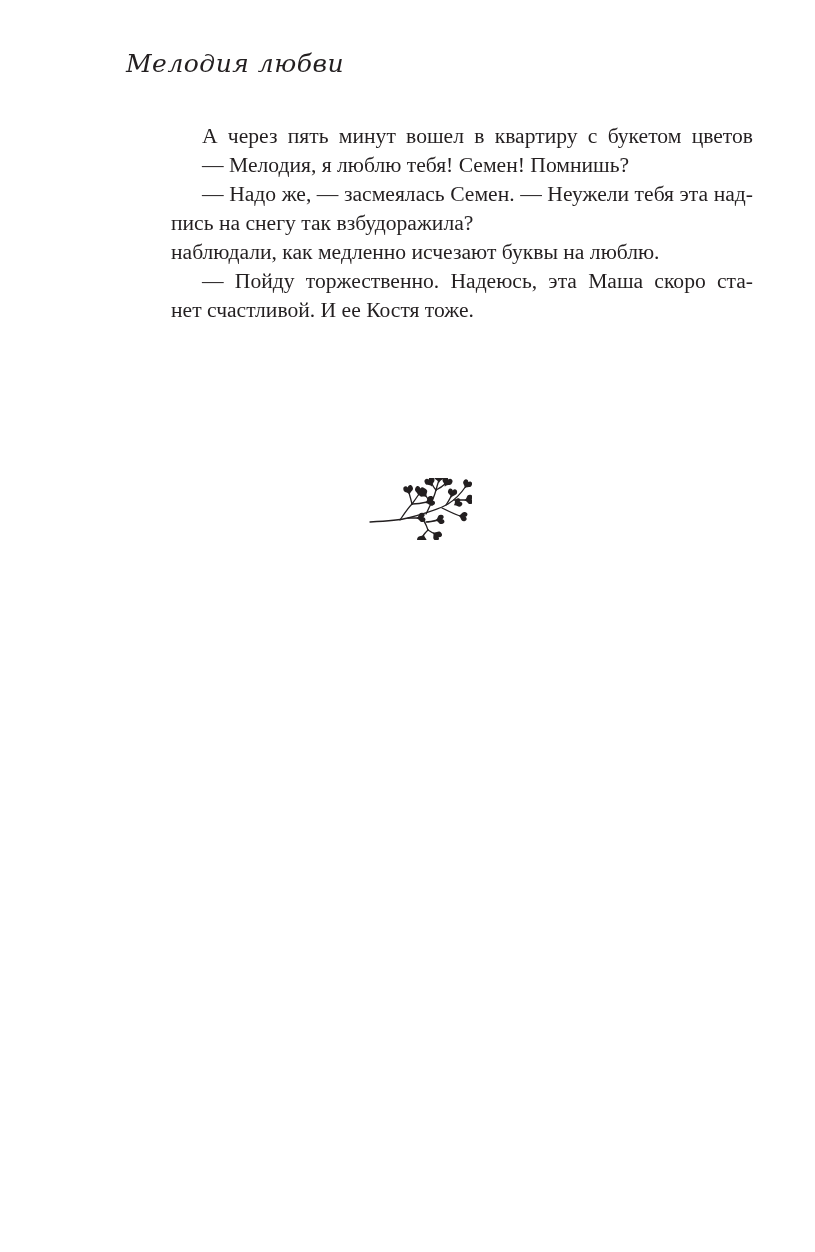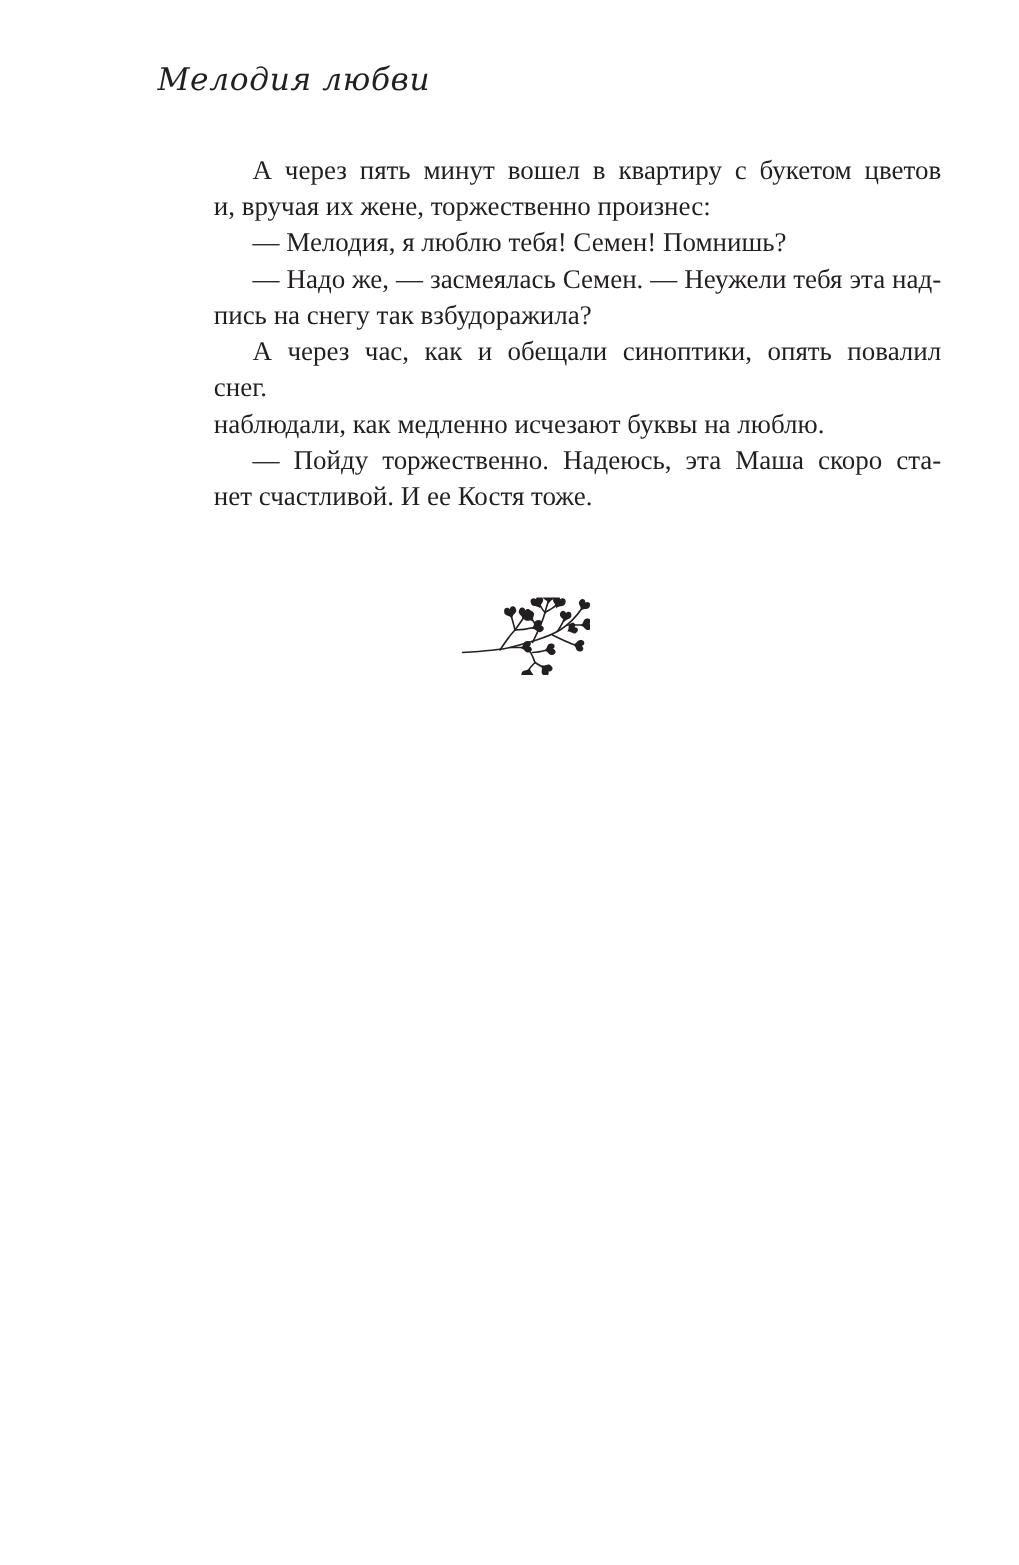--- a/index.html
+++ b/index.html
@@ -59,36 +59,31 @@
   </style>
 </head>
 <body>
 
 <div class="running-head">Мелодия любви</div>
 
 <div class="text-block">
 
   <div>
     <span class="line indent">А через пять минут вошел в квартиру с букетом цветов</span>
-    <span class="line last">и, вручая их жене, торжественно произнес:</span>
   </div>
 
   <div>
     <span class="line indent last">— Мелодия, я люблю тебя! Семен! Помнишь?</span>
   </div>
 
   <div>
     <span class="line indent">— Надо же, — засмеялась Семен. — Неужели тебя эта над-</span>
     <span class="line last">пись на снегу так взбудоражила?</span>
   </div>
 
-  <div>
-    <span class="line indent">А через час, как и обещали синоптики, опять повалил</span>
-    <span class="line last">снег.</span>
-  </div>
 
   <div>
     <span class="line last">наблюдали, как медленно исчезают буквы на люблю.</span>
   </div>
 
   <div>
     <span class="line indent">— Пойду торжественно. Надеюсь, эта Маша скоро ста-</span>
     <span class="line last">нет счастливой. И ее Костя тоже.</span>
   </div>
 </div>

